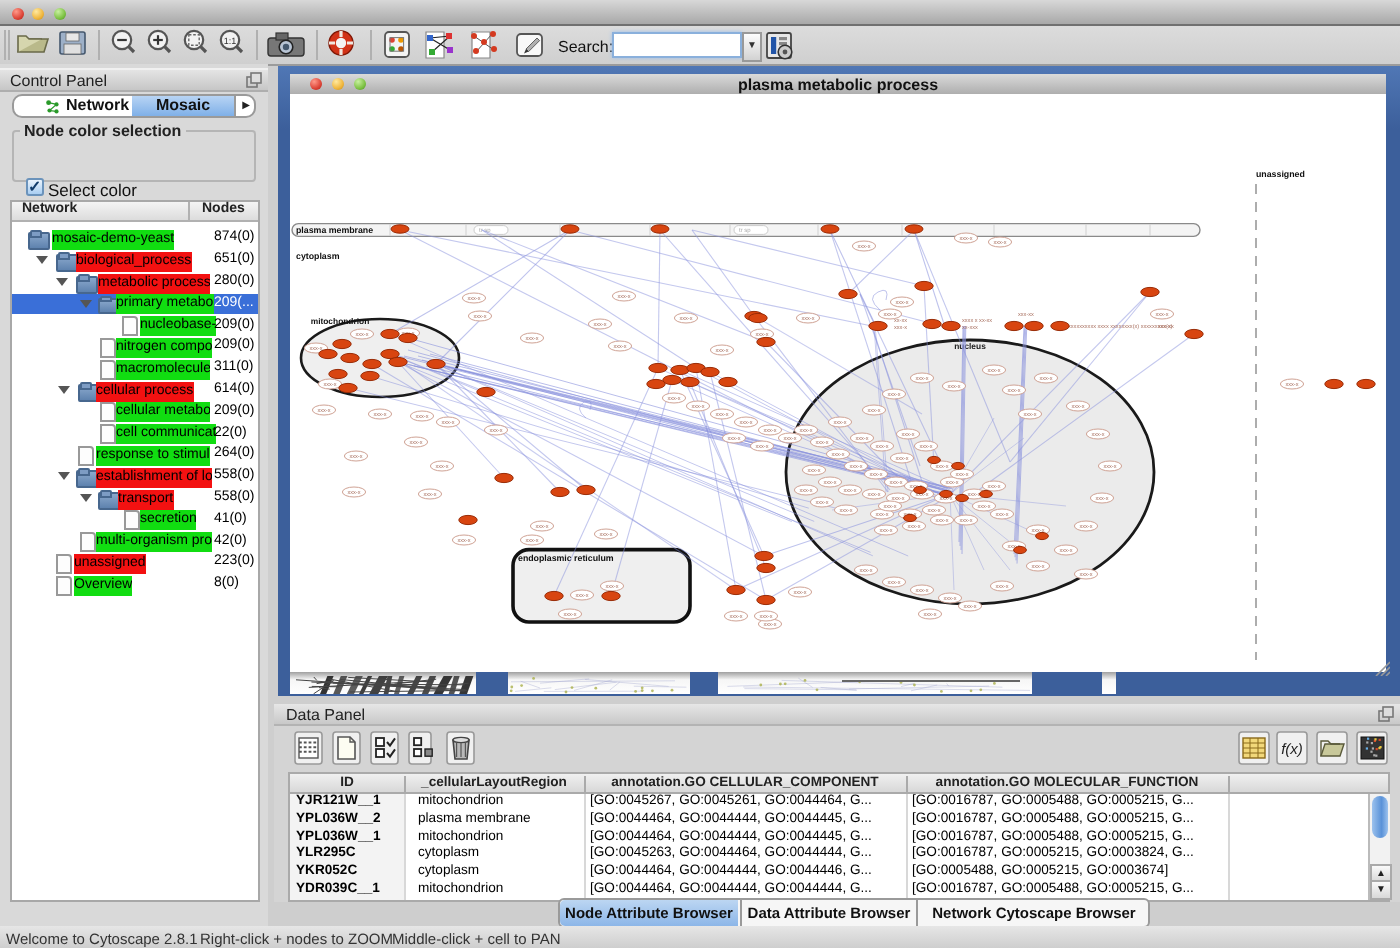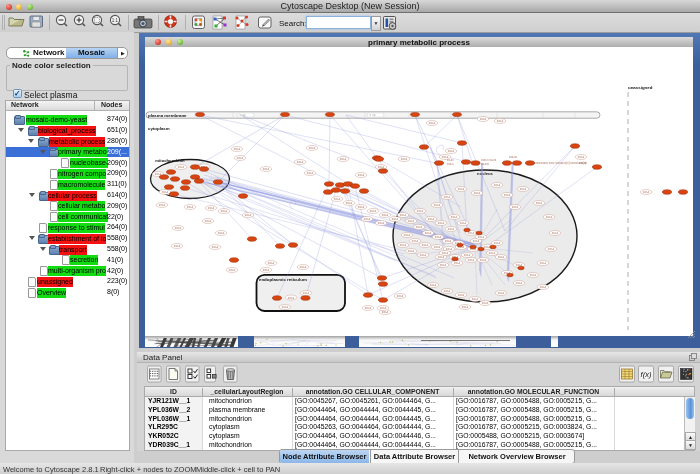--- a/index.html
+++ b/index.html
@@ -89,21 +89,20 @@
     border:0.5px solid #aaa;font-size:5px;text-align:center;line-height:8px;color:#222;}
   .btabs{position:absolute;left:279px;top:449px;width:294px;height:13px;border:1px solid #9a9a9a;border-radius:3px;
     background:#f6f6f6;font-size:7.5px;color:#111;font-weight:bold;}
   .btabs .tb{position:absolute;top:0;height:13px;line-height:13px;text-align:center;}
 </style></head>
 <body>
   <div class="abs" id="titlebar">
     <div class="light" style="left:6px;background:radial-gradient(circle at 35% 30%,#ff9a8a,#dd4538 60%,#a81e14);"></div>
     <div class="light" style="left:16px;background:radial-gradient(circle at 35% 30%,#ffe9a0,#f0b73e 60%,#c08618);"></div>
     <div class="light" style="left:27px;background:radial-gradient(circle at 35% 30%,#c8f0a0,#7ec244 60%,#46901e);"></div>
-    <div class="t">Cytoscape Desktop (New Session)</div>
   </div>
   <div class="abs" id="toolbar">
     <div class="sep" style="left:2px"></div>
     <div class="sep" style="left:4px"></div>
     <div class="sep" style="left:49px"></div>
     <div class="sep" style="left:128px"></div>
     <div class="sep" style="left:158px"></div>
     <div class="sep" style="left:185px"></div>
     <svg style="position:absolute;left:0;top:0" width="700" height="19" viewBox="0 0 700 19" font-family="Liberation Sans, sans-serif">
 <path d="M9 13 L11 6.5 L24 6.5 L22 13 Z" fill="#b9b98a" stroke="#6a6a4a" stroke-width="0.8"></path>
@@ -162,36 +161,43 @@
       <rect x="389.5" y="8" width="4" height="1.6" fill="#888"></rect>
 <circle cx="392.5" cy="13" r="3.4" fill="#ccc" stroke="#333" stroke-width="0.8"></circle>
       <circle cx="392.5" cy="13" r="1.2" fill="#555"></circle>
 </svg>
     <div id="searchlbl">Search:</div>
     <div id="searchbox"></div>
     <div id="searchdrop">▼</div>
   </div>
 
   <div class="abs" id="cpanel">
+    <div id="cpanel-hdr">
+      <span>Control Panel</span>
+      <svg style="position:absolute;right:3px;top:1px" width="8" height="8" viewBox="0 0 8 8">
+        <rect x="0.5" y="2.5" width="5" height="5" fill="none" stroke="#777" stroke-width="0.8"></rect>
+        <rect x="2.5" y="0.5" width="5" height="5" fill="#ddd" stroke="#777" stroke-width="0.8"></rect>
+      </svg>
+    </div>
     <div id="cptabs">
       <svg id="netico" viewBox="0 0 8 8">
         <circle cx="1.5" cy="1.5" r="1.4" fill="#2a9a2a"></circle>
         <circle cx="6" cy="2.5" r="1.2" fill="#2a9a2a"></circle>
         <circle cx="2" cy="6" r="1.2" fill="#2a9a2a"></circle>
         <circle cx="6" cy="6.5" r="1.2" fill="#2a9a2a"></circle>
         <path d="M1.5 1.5 L6 2.5 L2 6 L6 6.5" stroke="#2a9a2a" stroke-width="0.7" fill="none"></path>
       </svg>
       <div class="seg1">Network</div>
       <div class="seg2">Mosaic</div>
       <div class="seg3">▶</div>
     </div>
     <div id="grpbox"></div>
     <div id="grplbl">Node color selection</div>
     <div id="chk">✓</div>
-    <div id="chklbl">Select plasma</div>
+    <div id="chklbl">Select color</div>
     <div id="treewrap">
       <div id="treehdr">
         <span class="c1">Network</span>
         <span class="vline"></span>
         <span class="c2">Nodes</span>
       </div>
 <div class="trow" style="top:13.4px">
         <span class="fold" style="left:8px"></span>
         <span class="hl g" style="position:absolute;left:20px;top:0.5px;max-width:82px;overflow:hidden;display:inline-block;">mosaic-demo-yeast</span>
         <span class="num" style="left:101px;">874(0)</span>
@@ -283,21 +289,21 @@
         <span class="num" style="left:101px;">8(0)</span>
       </div>
     </div>
   </div>
 
   <div class="abs" id="netwin">
     <div id="nettitle">
       <div class="light" style="left:9.5px;top:2px;width:6px;height:6px;background:radial-gradient(circle at 35% 30%,#ff9a8a,#dd4538 60%,#a81e14);"></div>
       <div class="light" style="left:21px;top:2px;width:6px;height:6px;background:radial-gradient(circle at 35% 30%,#ffe9a0,#f0b73e 60%,#c08618);"></div>
       <div class="light" style="left:32px;top:2px;width:6px;height:6px;background:radial-gradient(circle at 35% 30%,#c8f0a0,#7ec244 60%,#46901e);"></div>
-      <div class="t">primary metabolic process</div>
+      <div class="t">plasma metabolic process</div>
     </div>
     <div id="netcanvas">
 <svg width="548" height="289" viewBox="0 0 548 289" font-family="Liberation Sans, sans-serif">
 <ellipse cx="340" cy="189" rx="92" ry="66" fill="#ebebeb" stroke="#1a1a1a" stroke-width="1.4"></ellipse>
 <text x="340" y="127.5" font-size="4.2" font-weight="bold" text-anchor="middle" fill="#222">nucleus</text>
 <ellipse cx="45" cy="132" rx="39.5" ry="19.5" fill="#efefef" stroke="#1a1a1a" stroke-width="1.3"></ellipse>
 <text x="25" y="115" font-size="4.2" font-weight="bold" text-anchor="middle" fill="#111">mitochondrion</text>
 <rect x="111.5" y="227.8" width="88.5" height="36.2" rx="8" fill="#efefef" stroke="#111" stroke-width="1.8"></rect>
 <text x="114" y="233.5" font-size="4.4" font-weight="bold" fill="#111">endoplasmic reticulum</text>
 <rect x="1" y="64.8" width="454" height="6.4" rx="3.2" fill="#f4f4f4" stroke="#8a8a8a" stroke-width="0.7"></rect>
@@ -907,20 +913,20 @@
         <div id="dthumb"></div>
         <div class="sbtn" style="bottom:8.5px;">▲</div>
         <div class="sbtn" style="bottom:0;">▼</div>
       </div>
     </div>
   </div>
 
   <div class="btabs">
     <div class="tb" style="left:0;width:89px;background:linear-gradient(#bcd6f2,#8cb6e8);border-radius:2.5px 0 0 2.5px;">Node Attribute Browser</div>
     <div class="tb" style="left:90px;width:87px;border-left:1px solid #9a9a9a;">Data Attribute Browser</div>
-    <div class="tb" style="left:178px;width:116px;border-left:1px solid #9a9a9a;">Network Overview Browser</div>
+    <div class="tb" style="left:178px;width:116px;border-left:1px solid #9a9a9a;">Network Cytoscape Browser</div>
   </div>
 
   <div class="abs" id="statusbar">
     <span style="position:absolute;left:3px;top:2px;">Welcome to Cytoscape 2.8.1</span>
     <span style="position:absolute;left:100px;top:2px;">Right-click + nodes to ZOOM</span>
     <span style="position:absolute;left:196px;top:2px;">Middle-click + cell to PAN</span>
   </div>
 
 </body></html>

